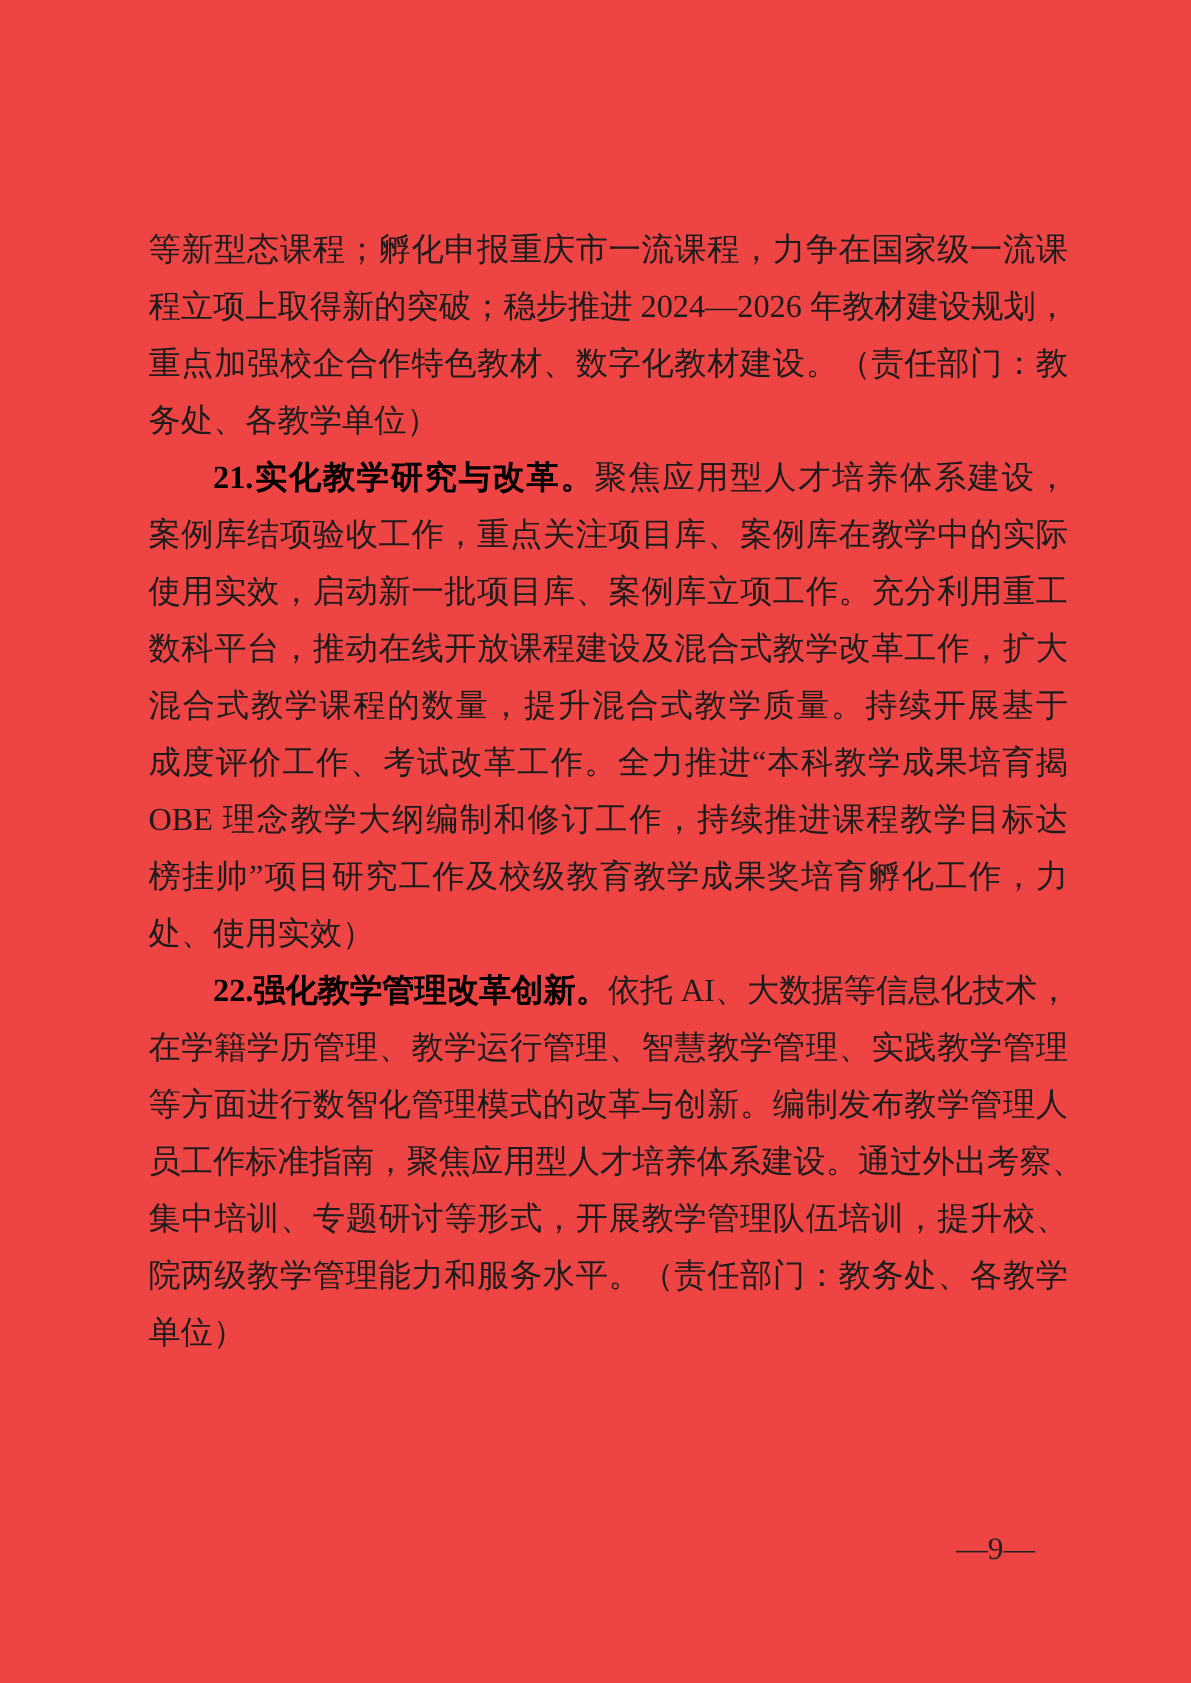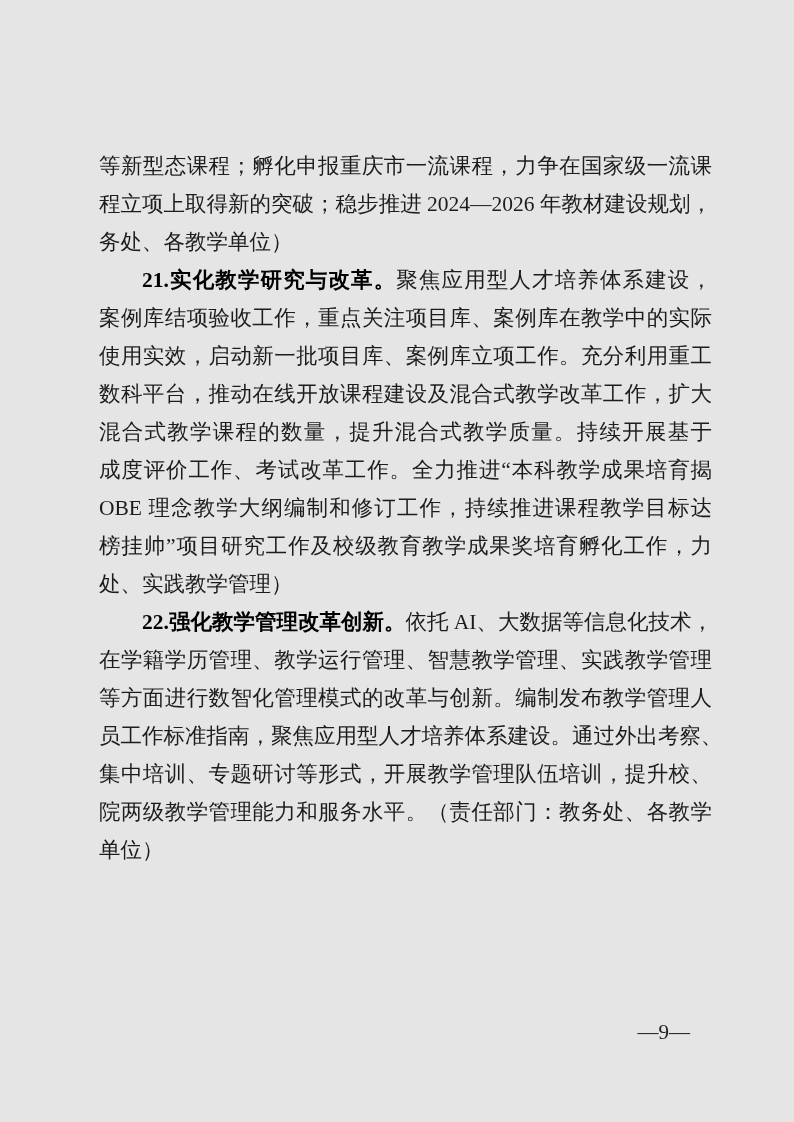--- a/index.html
+++ b/index.html
@@ -1,20 +1,20 @@
 <!DOCTYPE html>
 <html><head>
 <meta charset="utf-8">
 <style>
   html, body { margin: 0; padding: 0; }
   .page {
     position: relative;
     width: 794px;
     height: 1122px;
-    background: #e5e5e5;
+    background: #ef4444;
     font-family: "Liberation Serif", "DejaVu Serif", serif;
     overflow: hidden;
   }
   .doc-body {
     position: absolute;
     left: 99px;
     top: 147px;
     width: 613px;
   }
   .para { margin: 0; }
@@ -52,32 +52,33 @@
   }
 </style>
 </head>
 <body>
 
 <div class="page">
   <div class="doc-body">
       <div class="para">
         <div class="line">等新型态课程；孵化申报重庆市一流课程，力争在国家级一流课</div>
         <div class="line">程立项上取得新的突破；稳步推进 2024—2026 年教材建设规划，</div>
+        <div class="line">重点加强校企合作特色教材、数字化教材建设。（责任部门：教</div>
         <div class="line last-line">务处、各教学单位）</div>
       </div>
       <div class="para">
         <div class="line first-line"><span class="lead">21.实化教学研究与改革。</span>聚焦应用型人才培养体系建设，</div>
         <div class="line">案例库结项验收工作，重点关注项目库、案例库在教学中的实际</div>
         <div class="line">使用实效，启动新一批项目库、案例库立项工作。充分利用重工</div>
         <div class="line">数科平台，推动在线开放课程建设及混合式教学改革工作，扩大</div>
         <div class="line">混合式教学课程的数量，提升混合式教学质量。持续开展基于</div>
         <div class="line">成度评价工作、考试改革工作。全力推进“本科教学成果培育揭</div>
         <div class="line">OBE 理念教学大纲编制和修订工作，持续推进课程教学目标达</div>
         <div class="line">榜挂帅”项目研究工作及校级教育教学成果奖培育孵化工作，力</div>
-        <div class="line last-line">处、实践教学管理）</div>
+        <div class="line last-line">处、使用实效）</div>
       </div>
       <div class="para">
         <div class="line first-line"><span class="lead">22.强化教学管理改革创新。</span>依托 AI、大数据等信息化技术，</div>
         <div class="line">在学籍学历管理、教学运行管理、智慧教学管理、实践教学管理</div>
         <div class="line">等方面进行数智化管理模式的改革与创新。编制发布教学管理人</div>
         <div class="line">员工作标准指南，聚焦应用型人才培养体系建设。通过外出考察、</div>
         <div class="line">集中培训、专题研讨等形式，开展教学管理队伍培训，提升校、</div>
         <div class="line">院两级教学管理能力和服务水平。（责任部门：教务处、各教学</div>
         <div class="line last-line">单位）</div>
       </div>

